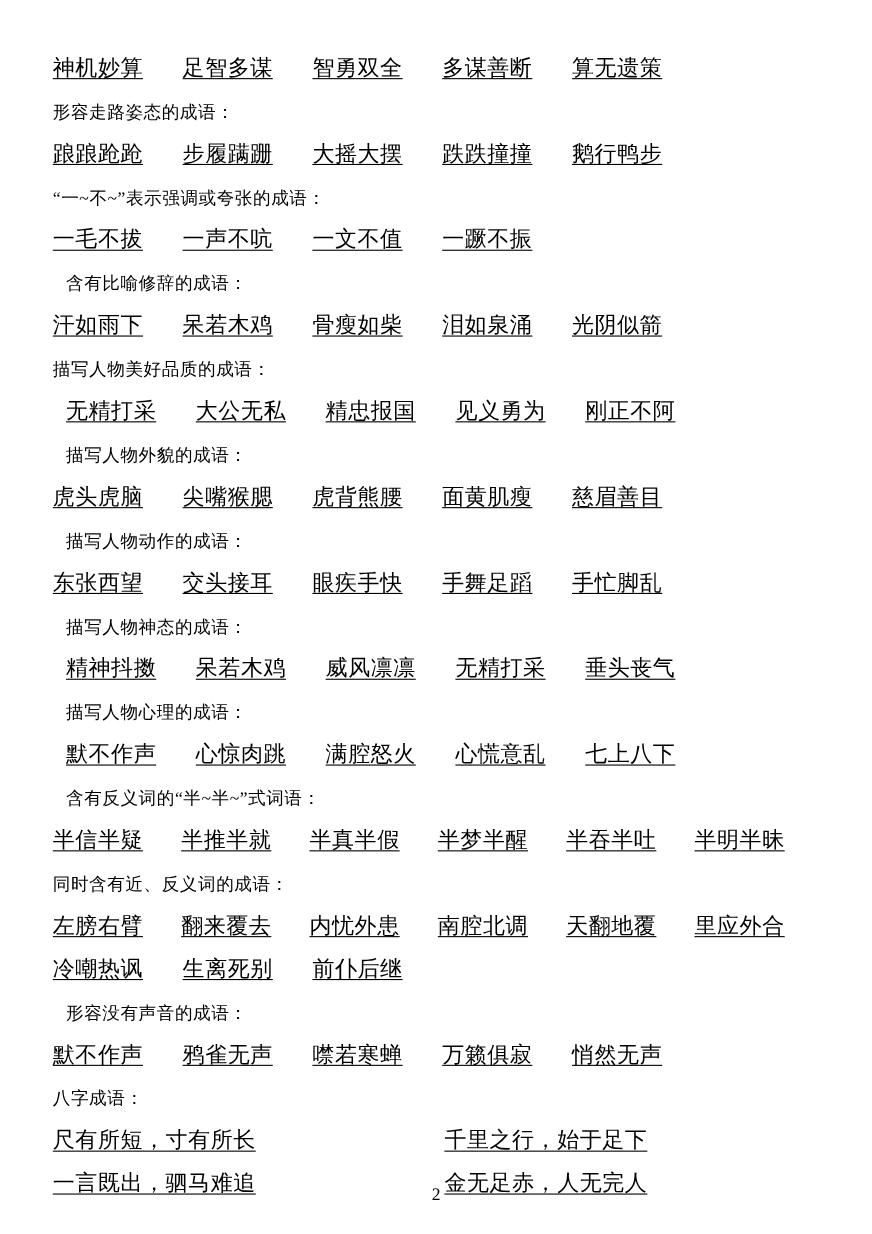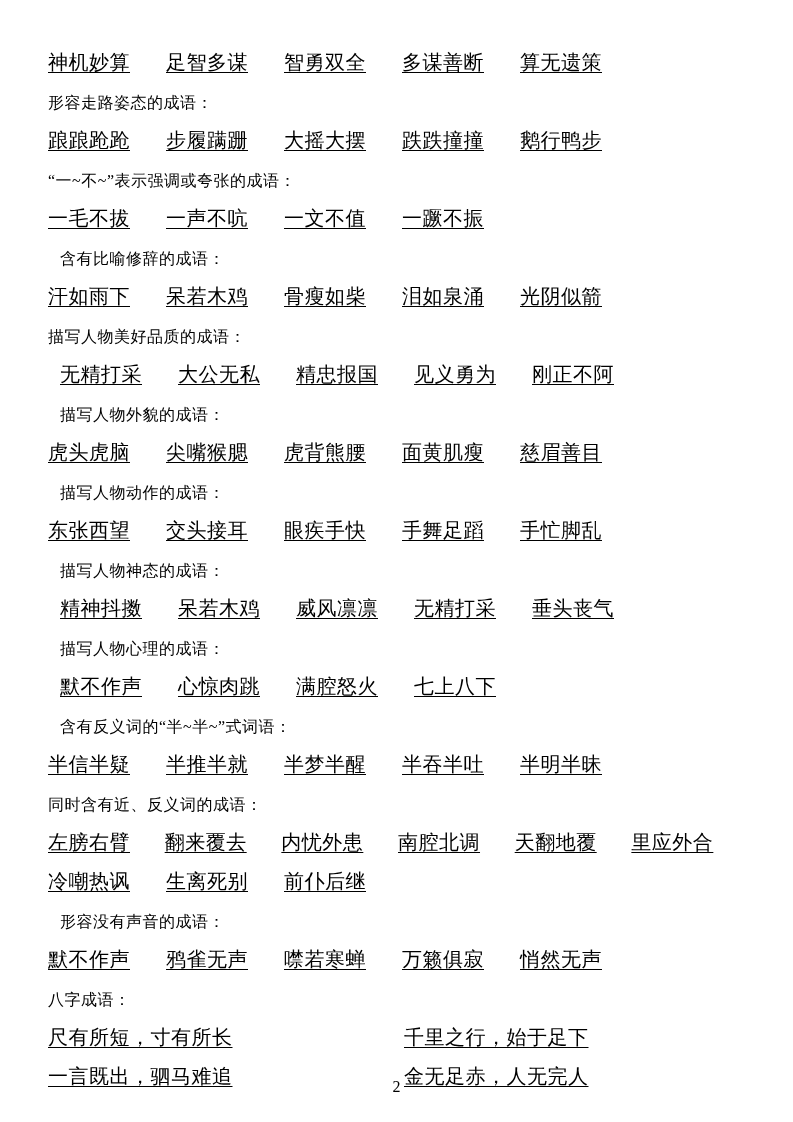--- a/index.html
+++ b/index.html
@@ -144,26 +144,28 @@
         <span class="cell">呆若木鸡</span>
         <span class="cell">威风凛凛</span>
         <span class="cell">无精打采</span>
         <span class="cell">垂头丧气</span>
       </div>
       <div class="row heading indent">描写人物心理的成语：</div>
       <div class="idiom-row indent">
         <span class="cell">默不作声</span>
         <span class="cell">心惊肉跳</span>
         <span class="cell">满腔怒火</span>
+        <span class="cell">心慌意乱</span>
         <span class="cell">七上八下</span>
       </div>
       <div class="row heading indent">含有反义词的“半~半~”式词语：</div>
       <div class="idiom-row">
         <span class="cell">半信半疑</span>
         <span class="cell">半推半就</span>
+        <span class="cell">半真半假</span>
         <span class="cell">半梦半醒</span>
         <span class="cell">半吞半吐</span>
         <span class="cell">半明半昧</span>
       </div>
       <div class="row heading">同时含有近、反义词的成语：</div>
       <div class="idiom-row">
         <span class="cell">左膀右臂</span>
         <span class="cell">翻来覆去</span>
         <span class="cell">内忧外患</span>
         <span class="cell">南腔北调</span>

